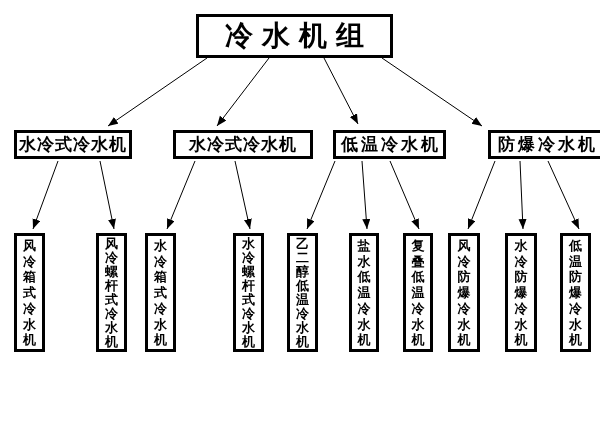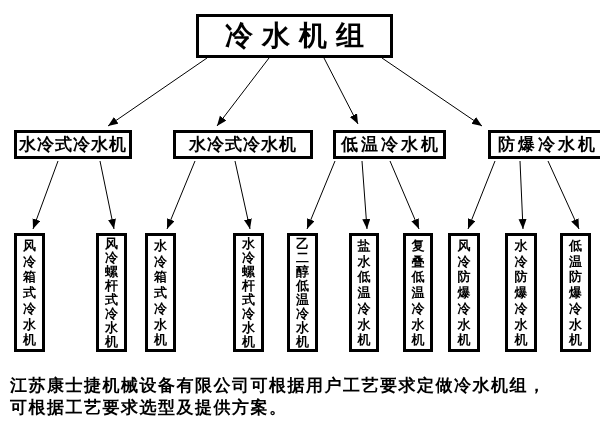--- a/index.html
+++ b/index.html
@@ -218,18 +218,14 @@
   <div class="box vbox v-10">
       <span>低</span>
       <span>温</span>
       <span>防</span>
       <span>爆</span>
       <span>冷</span>
       <span>水</span>
       <span>机</span>
     </div>
 
-  <div class="footer">
-    <div>江苏康士捷机械设备有限公司可根据用户工艺要求定做冷水机组，</div>
-    <div>可根据工艺要求选型及提供方案。</div>
-  </div>
 
 </div>
 
 </body></html>

